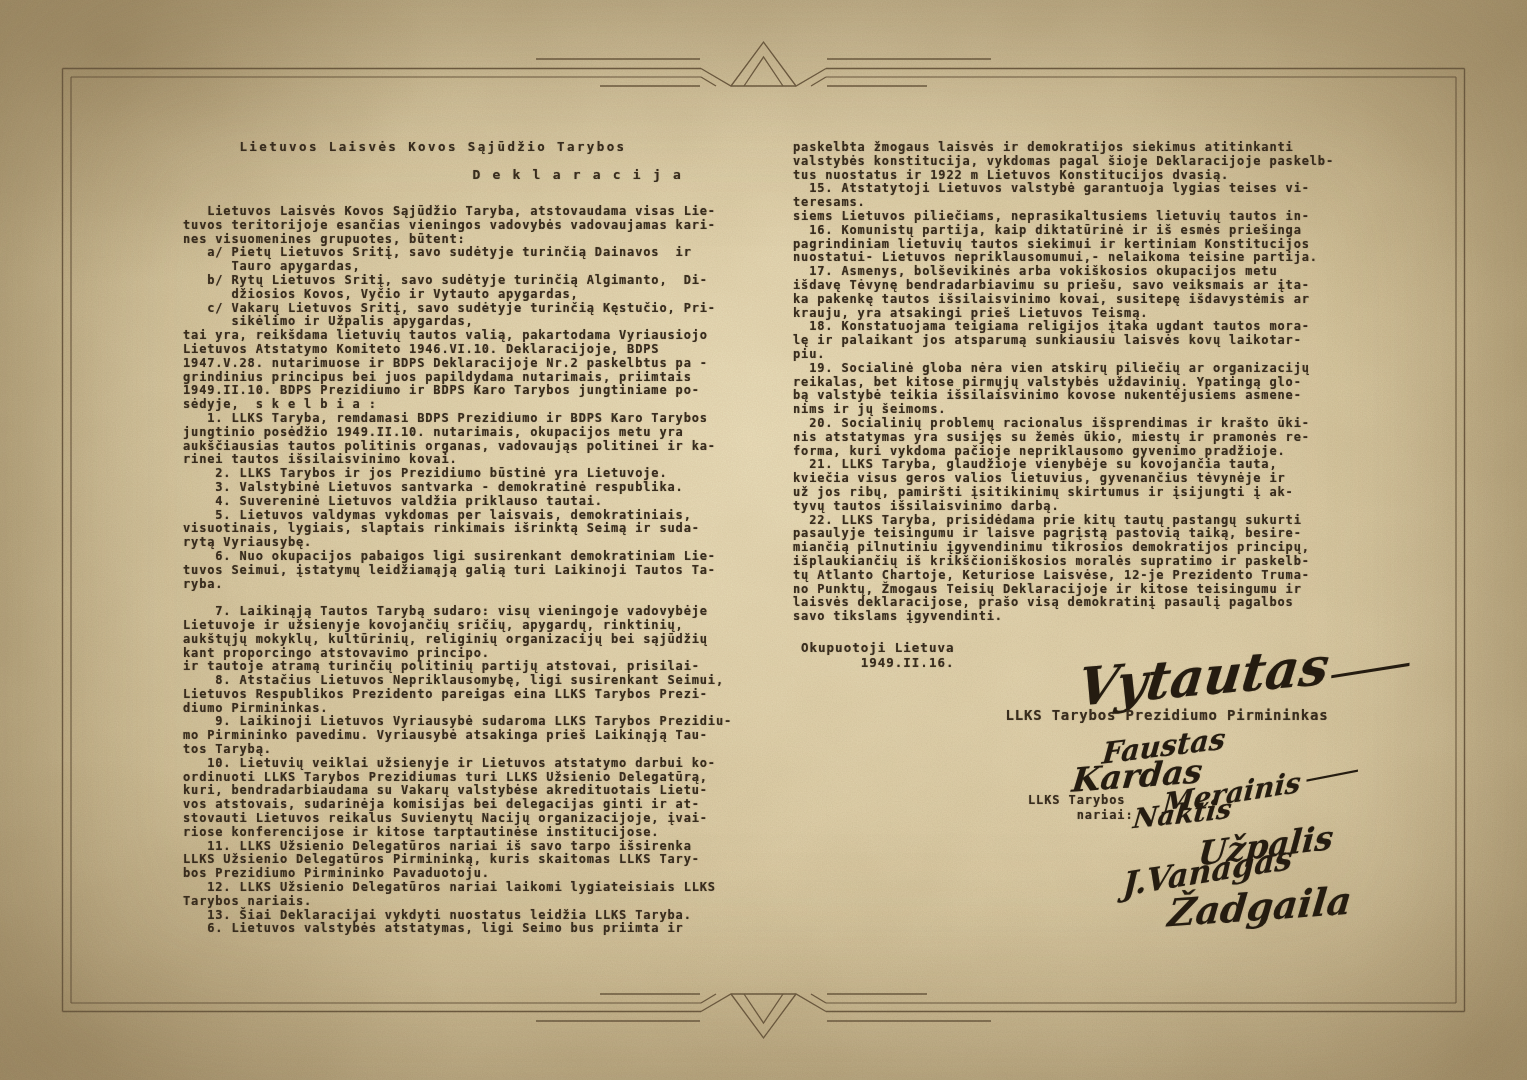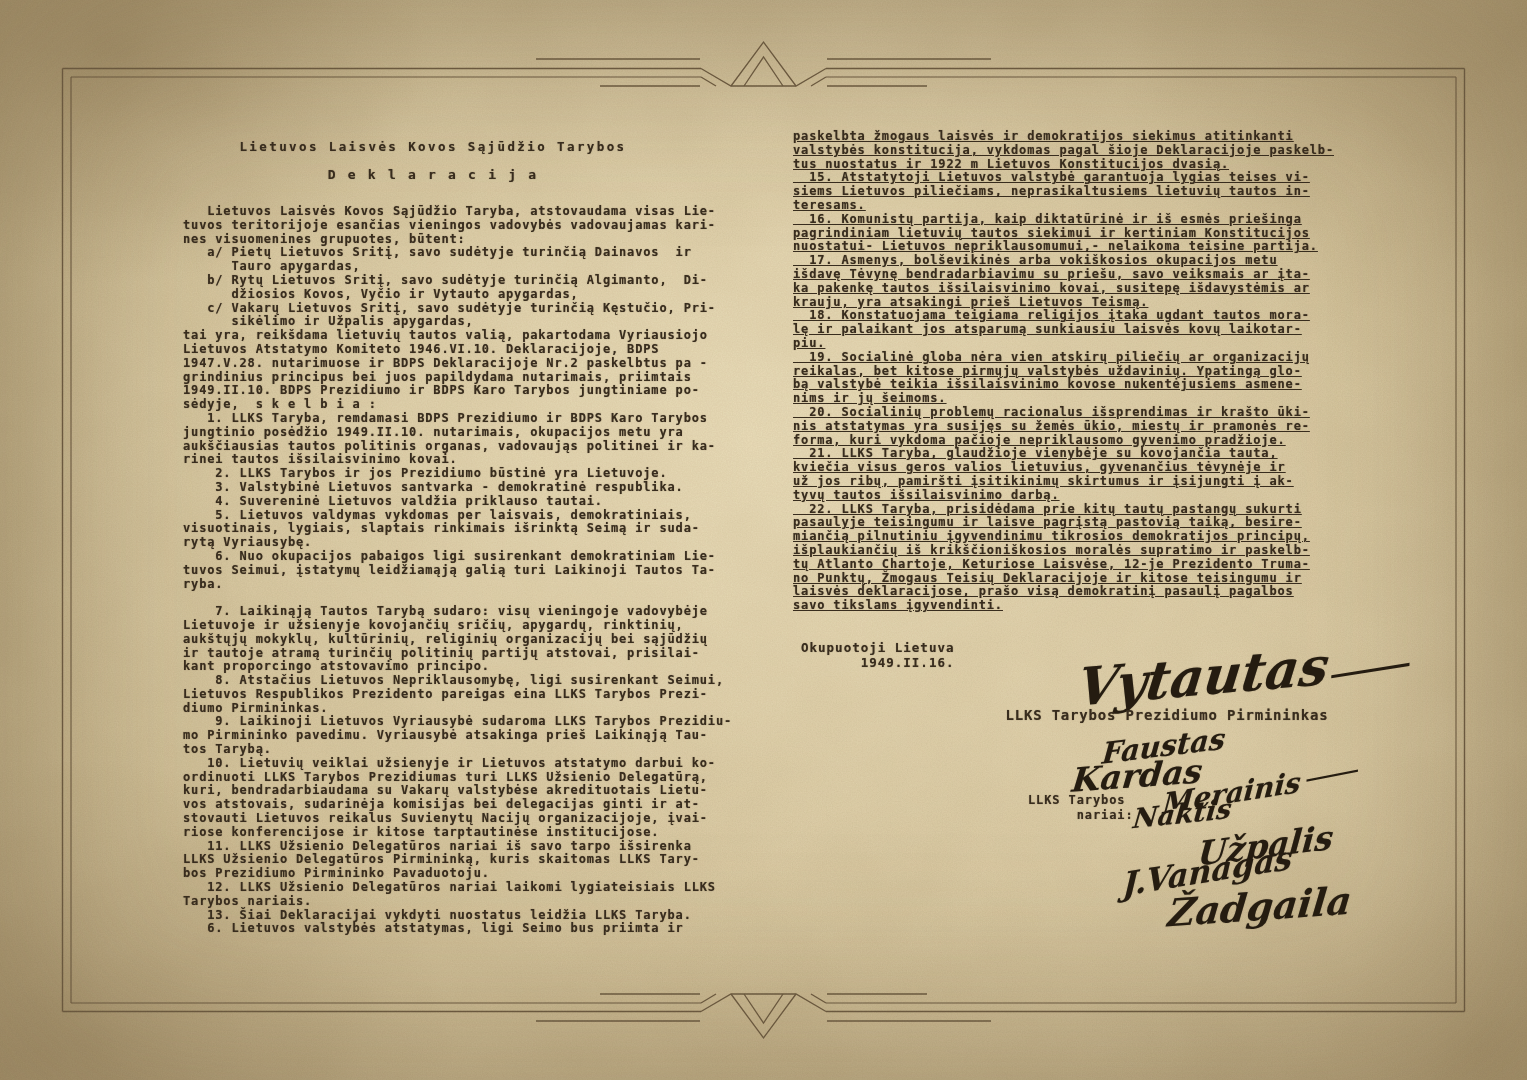--- a/index.html
+++ b/index.html
@@ -17,25 +17,25 @@
     box-shadow: inset 0 0 190px 36px rgba(105,84,50,0.42);
   }
   .grain{position:absolute;left:0;top:0;mix-blend-mode:multiply;pointer-events:none;}
   .frame-svg{position:absolute;left:0;top:0;pointer-events:none;}
 
   
   .tw{color:#3a2e1f;font-weight:bold;text-shadow:0 0 1px rgba(58,46,31,0.55);}
   .doc-line{white-space:pre;height:13.8px;line-height:13.8px;font-size:12px;letter-spacing:0.85px;}
   .col{position:absolute;}
   .col-left-lines{left:183px;top:205px;width:566px;}
-  .col-right-lines{left:793px;top:130px;width:576px;text-decoration:underline;}
+  .col-right-lines{left:793px;top:141px;width:576px;}
 
   .doc-org{position:absolute;left:183px;top:139px;width:500px;text-align:center;
     font-size:12.5px;letter-spacing:2.4px;white-space:pre;}
-  .doc-title{position:absolute;left:183px;top:167px;width:500px;text-align:center;
+  .doc-title{position:absolute;left:183px;top:167px;width:500px;text-align:right;
     font-size:13px;letter-spacing:2.2px;white-space:pre;}
 
   .date-block{position:absolute;left:801px;top:640px;font-size:12.5px;letter-spacing:1px;}
   .date-block .place{white-space:pre;}
   .date-block .date{white-space:pre;padding-left:20px;line-height:16px;text-align:right;}
 
   .role-line{position:absolute;left:1002px;top:707px;width:330px;text-align:center;
     font-size:14px;letter-spacing:0.8px;white-space:pre;}
   .members-label{position:absolute;left:1028px;top:793px;font-size:12px;letter-spacing:0.9px;
     white-space:pre;line-height:15px;}
@@ -121,22 +121,22 @@
       <div class="doc-line">    5. Lietuvos valdymas vykdomas per laisvais, demokratiniais,</div>
       <div class="doc-line">visuotinais, lygiais, slaptais rinkimais išrinktą Seimą ir suda-</div>
       <div class="doc-line">rytą Vyriausybę.</div>
       <div class="doc-line">    6. Nuo okupacijos pabaigos ligi susirenkant demokratiniam Lie-</div>
       <div class="doc-line">tuvos Seimui, įstatymų leidžiamąją galią turi Laikinoji Tautos Ta-</div>
       <div class="doc-line">ryba.</div>
       <div class="doc-line">&nbsp;</div>
       <div class="doc-line">    7. Laikinąją Tautos Tarybą sudaro: visų vieningoje vadovybėje</div>
       <div class="doc-line">Lietuvoje ir užsienyje kovojančių sričių, apygardų, rinktinių,</div>
       <div class="doc-line">aukštųjų mokyklų, kultūrinių, religinių organizacijų bei sąjūdžių</div>
+      <div class="doc-line">kant proporcingo atstovavimo principo.</div>
       <div class="doc-line">ir tautoje atramą turinčių politinių partijų atstovai, prisilai-</div>
-      <div class="doc-line">kant proporcingo atstovavimo principo.</div>
       <div class="doc-line">    8. Atstačius Lietuvos Nepriklausomybę, ligi susirenkant Seimui,</div>
       <div class="doc-line">Lietuvos Respublikos Prezidento pareigas eina LLKS Tarybos Prezi-</div>
       <div class="doc-line">diumo Pirmininkas.</div>
       <div class="doc-line">    9. Laikinoji Lietuvos Vyriausybė sudaroma LLKS Tarybos Prezidiu-</div>
       <div class="doc-line">mo Pirmininko pavedimu. Vyriausybė atsakinga prieš Laikinąją Tau-</div>
       <div class="doc-line">tos Tarybą.</div>
       <div class="doc-line">   10. Lietuvių veiklai užsienyje ir Lietuvos atstatymo darbui ko-</div>
       <div class="doc-line">ordinuoti LLKS Tarybos Prezidiumas turi LLKS Užsienio Delegatūrą,</div>
       <div class="doc-line">kuri, bendradarbiaudama su Vakarų valstybėse akredituotais Lietu-</div>
       <div class="doc-line">vos atstovais, sudarinėja komisijas bei delegacijas ginti ir at-</div>
@@ -149,22 +149,22 @@
       <div class="doc-line">Tarybos nariais.</div>
       <div class="doc-line">   13. Šiai Deklaracijai vykdyti nuostatus leidžia LLKS Taryba.</div>
       <div class="doc-line">   6. Lietuvos valstybės atstatymas, ligi Seimo bus priimta ir</div>
     </div>
 
   <div class="col col-right-lines tw">
       <div class="doc-line">paskelbta žmogaus laisvės ir demokratijos siekimus atitinkanti</div>
       <div class="doc-line">valstybės konstitucija, vykdomas pagal šioje Deklaracijoje paskelb-</div>
       <div class="doc-line">tus nuostatus ir 1922 m Lietuvos Konstitucijos dvasią.</div>
       <div class="doc-line">  15. Atstatytoji Lietuvos valstybė garantuoja lygias teises vi-</div>
+      <div class="doc-line">teresams.</div>
       <div class="doc-line">siems Lietuvos piliečiams, neprasikaltusiems lietuvių tautos in-</div>
-      <div class="doc-line">teresams.</div>
       <div class="doc-line">  16. Komunistų partija, kaip diktatūrinė ir iš esmės priešinga</div>
       <div class="doc-line">pagrindiniam lietuvių tautos siekimui ir kertiniam Konstitucijos</div>
       <div class="doc-line">nuostatui- Lietuvos nepriklausomumui,- nelaikoma teisine partija.</div>
       <div class="doc-line">  17. Asmenys, bolševikinės arba vokiškosios okupacijos metu</div>
       <div class="doc-line">išdavę Tėvynę bendradarbiavimu su priešu, savo veiksmais ar įta-</div>
       <div class="doc-line">ka pakenkę tautos išsilaisvinimo kovai, susitepę išdavystėmis ar</div>
       <div class="doc-line">krauju, yra atsakingi prieš Lietuvos Teismą.</div>
       <div class="doc-line">  18. Konstatuojama teigiama religijos įtaka ugdant tautos mora-</div>
       <div class="doc-line">lę ir palaikant jos atsparumą sunkiausiu laisvės kovų laikotar-</div>
       <div class="doc-line">piu.</div>

